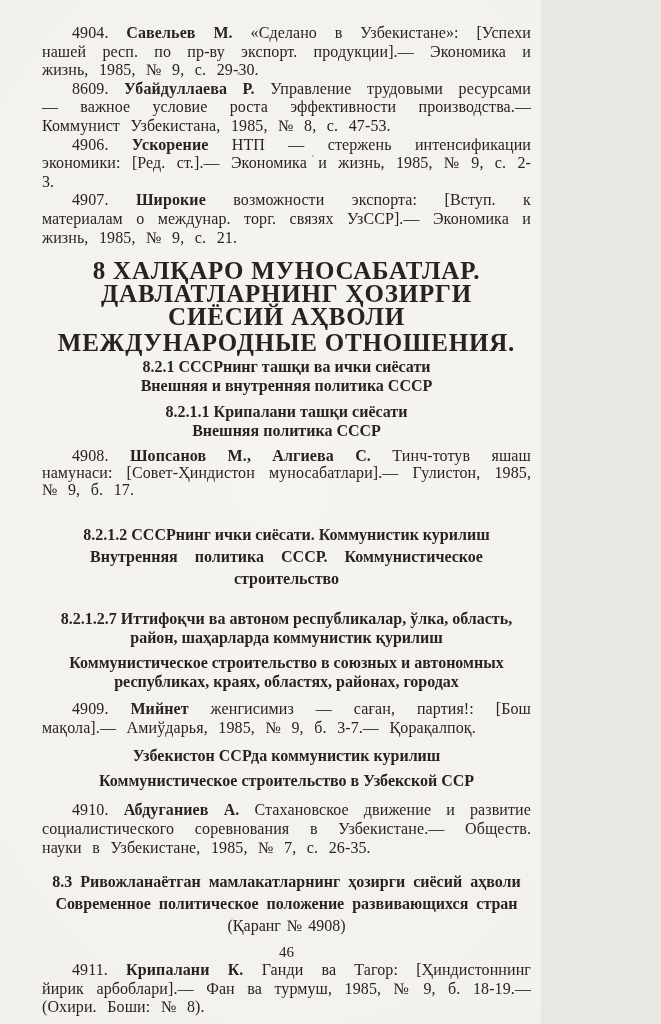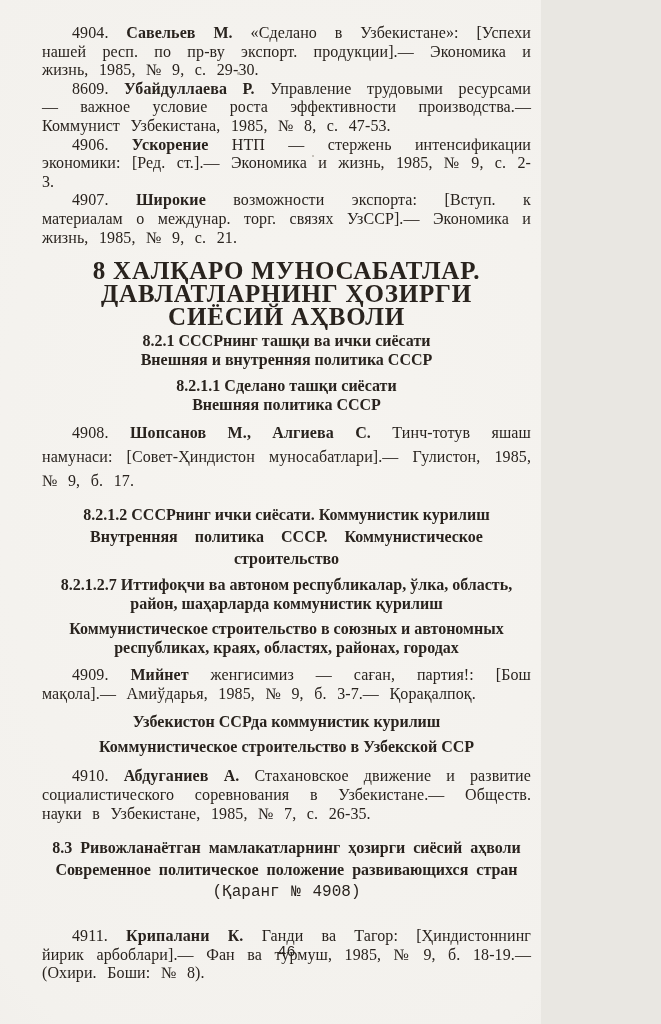--- a/index.html
+++ b/index.html
@@ -11,43 +11,43 @@
     color:#29231e;
     font-family:"Liberation Serif","DejaVu Serif",serif;
   }
   
   .entry{
     margin:0;font-size:16px;line-height:18.6px;
     text-align:justify;text-indent:30px;
     word-spacing:6.5px;letter-spacing:0.1px;
   }
   .entry .lead{font-weight:bold;}
-  .tall{line-height:24px;}
+  .tall{line-height:17px;}
   
   .hd{text-align:center;font-weight:bold;margin:0;}
   .main-hd{font-size:25px;line-height:23px;letter-spacing:0.8px;margin-top:12px;}
   .main-hd .ru-block{margin-top:3px;}
   .sub{font-size:16px;line-height:18.5px;text-align:center;}
   .s821{margin-top:4px;}
   .s8211{margin-top:8px;}
   .e4908{margin-top:7px;}
-  .s8212{margin-top:11px;line-height:22px;}
+  .s8212{margin-top:26px;line-height:22px;}
   .ru-wide{word-spacing:13px;}
-  .s82127{margin-top:6px;}
+  .s82127{margin-top:20px;}
   .narrow470{max-width:470px;margin:0 auto;}
   .sou{margin-top:7px;}
   .narrow500{max-width:500px;margin:0 auto;}
   .e4909{margin-top:9px;}
   .uzssr{margin-top:10px;}
   .uzssr-ru{margin-top:6px;}
   .e4910{margin-top:11px;}
   .s83{margin-top:14px;line-height:22px;word-spacing:4px;}
-  .see-line{font-weight:normal;word-spacing:2px;font-family:Liberation Mono, monospace;}
+  .see-line{font-weight:normal;word-spacing:2px;}
   .e4911{margin-top:24px;}
-  .folio{position:absolute;left:42px;right:10px;top:944px;text-align:center;font-size:15px;font-family:Liberation Mono, monospace;}
+  .folio{position:absolute;left:42px;right:10px;top:944px;text-align:center;font-size:15px;}
   .speck{position:absolute;border-radius:50%;background:#b6b1a8;}
 </style>
 </head>
 <body>
 
 <div class="page">
 
   <p class="entry"><span>4904.</span> <span class="lead">Савельев М.</span> <span>«Сделано в Узбекистане»: [Успехи нашей респ. по пр-ву экспорт. продукции].— Экономика и жизнь, 1985, № 9, с. 29-30.</span></p>
 
   <p class="entry"><span>8609.</span> <span class="lead">Убайдуллаева Р.</span> <span>Управление трудовыми ресурсами — важное условие роста эффективности производства.— Коммунист Узбекистана, 1985, № 8, с. 47-53.</span></p>
@@ -55,30 +55,31 @@
   <p class="entry"><span>4906.</span> <span class="lead">Ускорение</span> <span>НТП — стержень интенсификации экономики: [Ред. ст.].— Экономика и жизнь, 1985, № 9, с. 2-3.</span></p>
 
   <p class="entry"><span>4907.</span> <span class="lead">Широкие</span> <span>возможности экспорта: [Вступ. к материалам о междунар. торг. связях УзССР].— Экономика и жизнь, 1985, № 9, с. 21.</span></p>
 
   <div class="hd main-hd">
     <div class="uz-block">
       <div>8 ХАЛҚАРО МУНОСАБАТЛАР.</div>
       <div>ДАВЛАТЛАРНИНГ ҲОЗИРГИ СИЁСИЙ АҲВОЛИ</div>
     </div>
     <div class="ru-block">
+      <div>МЕЖДУНАРОДНЫЕ ОТНОШЕНИЯ.</div>
     </div>
   </div>
 
   <div class="hd sub s821">
     <div>8.2.1 СССРнинг ташқи ва ички сиёсати</div>
     <div>Внешняя и внутренняя политика СССР</div>
   </div>
 
   <div class="hd sub s8211">
-    <div>8.2.1.1 Сделано ташқи сиёсати</div>
+    <div>8.2.1.1 Крипалани ташқи сиёсати</div>
     <div>Внешняя политика СССР</div>
   </div>
 
   <p class="entry tall e4908"><span>4908.</span> <span class="lead">Шопсанов М., Алгиева С.</span> <span>Тинч-тотув яшаш намунаси: [Совет-Ҳиндистон муносабатлари].— Гулистон, 1985, № 9, б. 17.</span></p>
 
   <div class="hd sub s8212">
     <div>8.2.1.2 СССРнинг ички сиёсати. Коммунистик курилиш</div>
     <div class="ru-wide">Внутренняя политика СССР. Коммунистическое строительство</div>
   </div>
 

